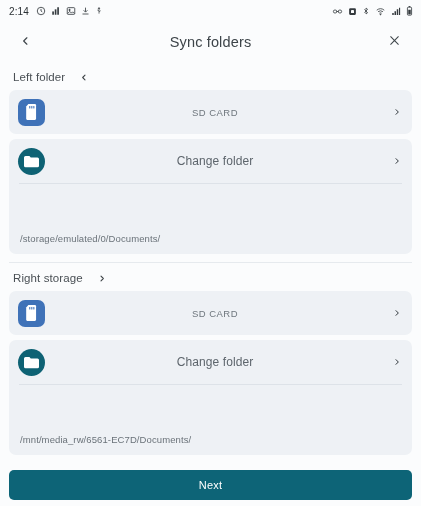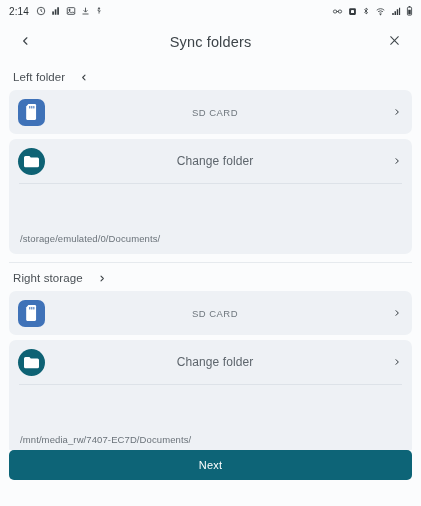--- a/index.html
+++ b/index.html
@@ -188,21 +188,21 @@
 
   .section-divider {
     height: 1px;
     background: #e6eaee;
     margin: 8px 0 0 0;
   }
 
   
   .footer {
     flex: 0 0 auto;
-    padding: 0 9px 26px 9px;
+    padding: 0 9px 6px 9px;
   }
   .next-btn {
     width: 100%;
     height: 30px;
     background: #0d6477;
     color: #ffffff;
     border: none;
     border-radius: 5px;
     font-size: 11px;
     font-family: "Liberation Sans", sans-serif;
@@ -418,21 +418,21 @@
           </svg>
         </span>
         <span class="row-label mixed">Change folder</span>
         <span class="chev-right">
           <svg width="8" height="12" viewBox="0 0 24 24" fill="none" stroke="currentColor" stroke-width="3" stroke-linecap="round" stroke-linejoin="round">
             <path d="M9 5l7 7-7 7"></path>
           </svg>
         </span>
       </div>
       <div class="divider-inner"></div>
-      <div class="pathline">/mnt/media_rw/7407-EC7D/Documents/</div>
+      <div class="pathline">/mnt/media_rw/6561-EC7D/Documents/</div>
     </div>
 
   </div>
 
   <div class="footer">
     <button class="next-btn">Next</button>
   </div>
 
 </div>
 

